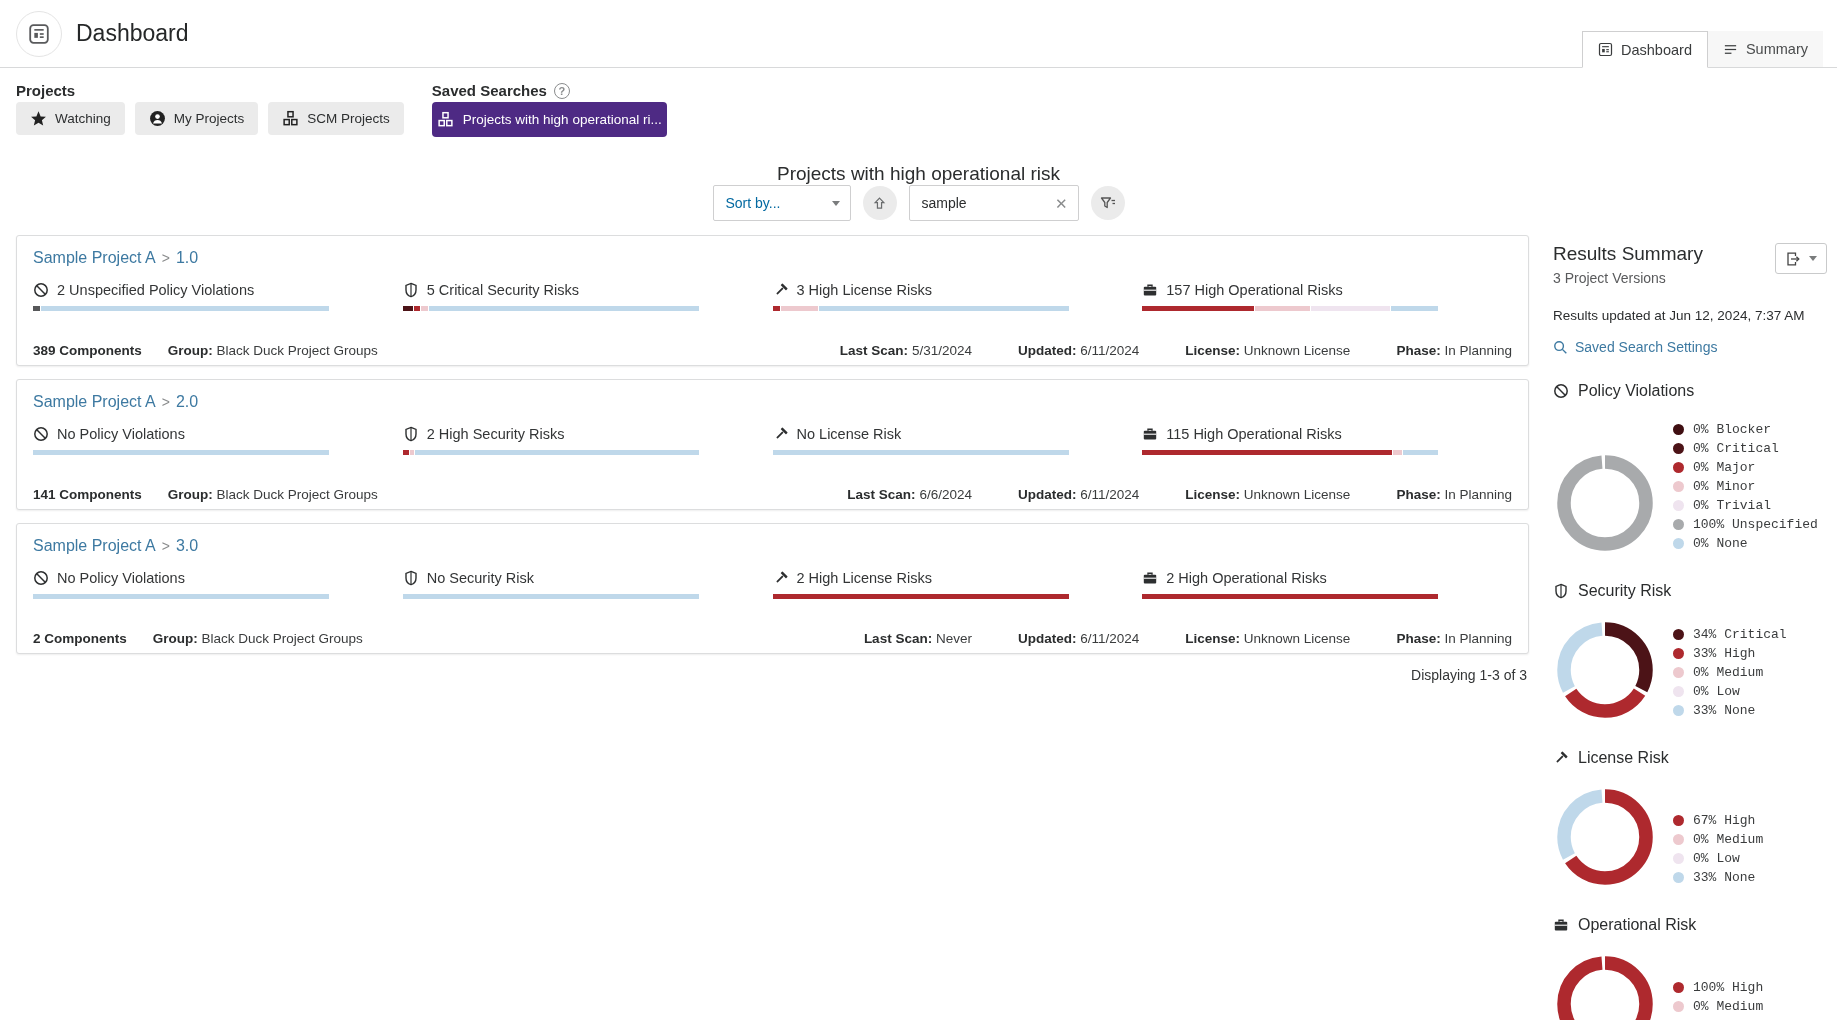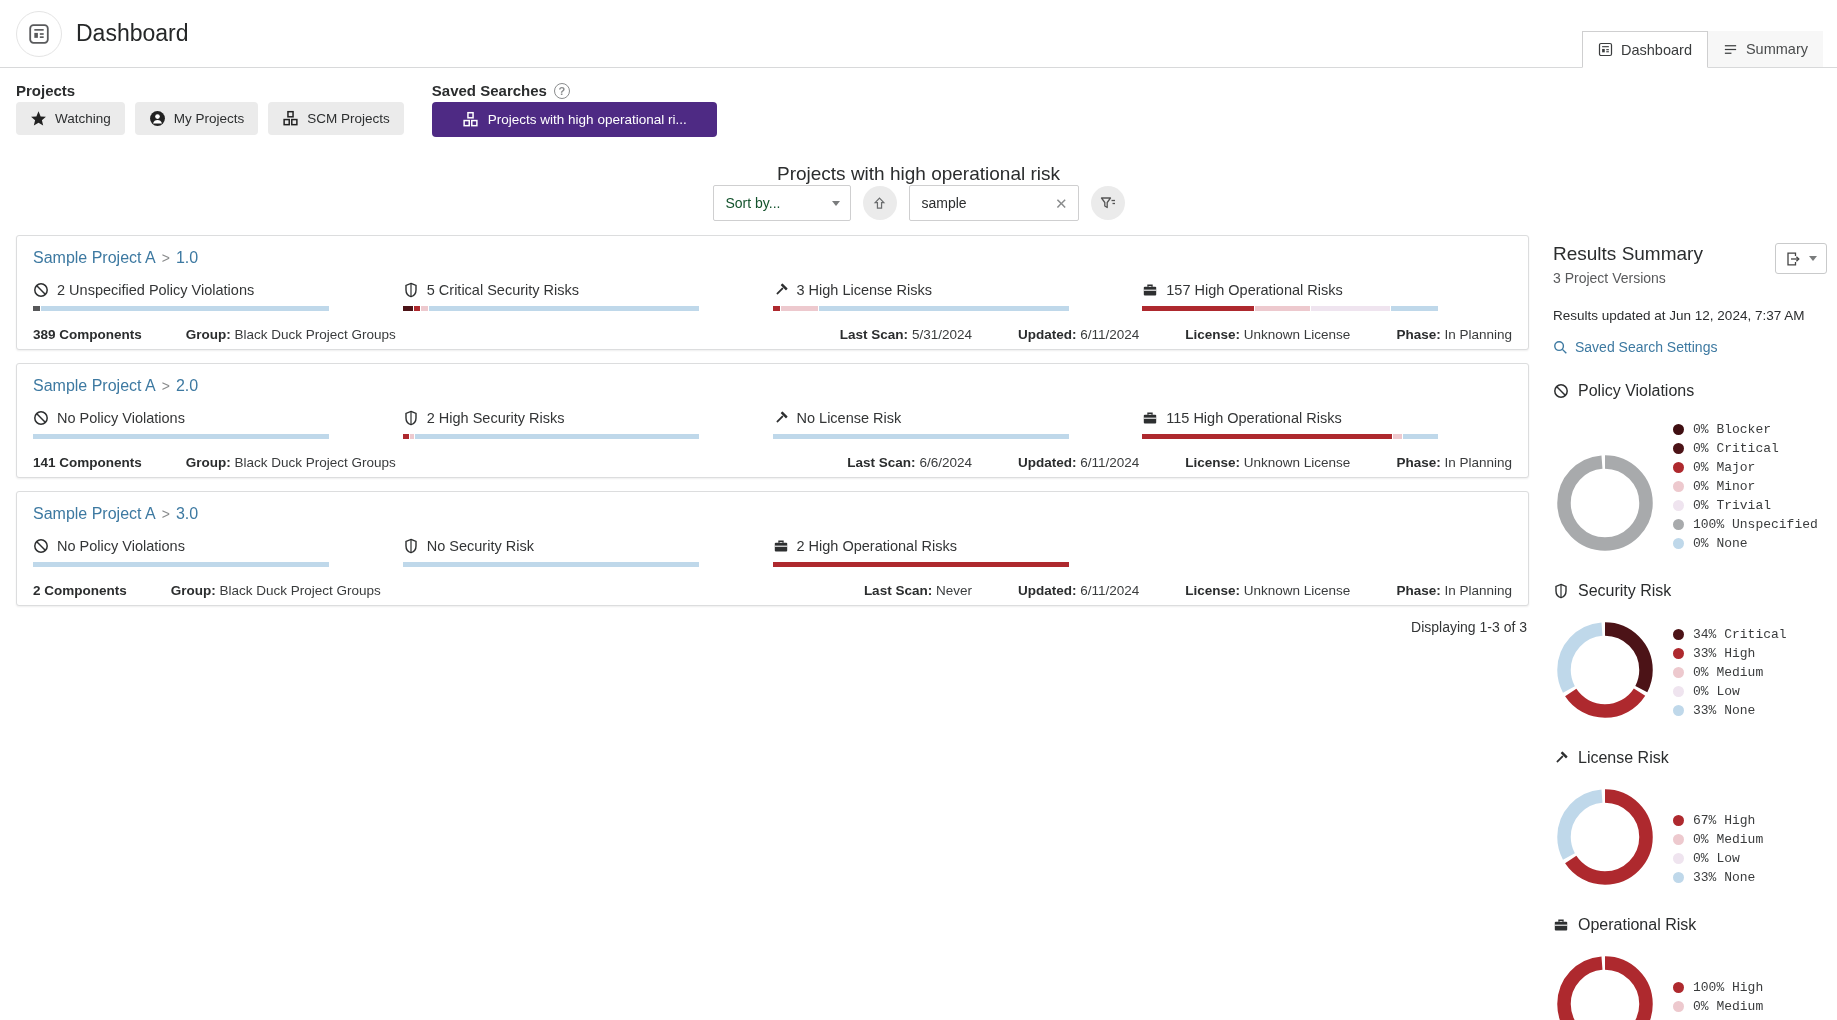--- a/index.html
+++ b/index.html
@@ -12,48 +12,48 @@
   .tabs { position:absolute; right:14px; bottom:-1px; display:flex; align-items:flex-end; }
   .tab { height:37px; display:flex; align-items:center; gap:8px; padding:0 15px; font-size:14.5px; color:#3a3c3d; cursor:pointer; }
   .tab.active { background:#fff; border:1px solid #cfcfd0; border-bottom:1px solid #fff; }
   .tab.inactive { background:#f7f7f7; border-bottom:1px solid #d8d9da; color:#4a4c4d; }
 
   
   .toolbar { display:flex; padding:14px 16px 0 16px; gap:28px; }
   .toolbar .grp-label { font-size:15px; font-weight:bold; color:#2b2d2e; display:flex; align-items:center; gap:7px; }
   .btn-row { display:flex; gap:10px; margin-top:3px; }
   .gbtn { display:flex; align-items:center; gap:8px; background:#ebebeb; border:none; border-radius:4px; height:33px; padding:0 14px; font-size:13.5px; color:#2d2f30; font-family:inherit; cursor:pointer; }
-  .pbtn { display:flex; align-items:center; gap:9px; border:none; border-radius:4px; height:35px; padding:0 30px; font-size:13.5px; color:#fff; font-family:inherit; cursor:pointer; }
+  .pbtn { display:flex; align-items:center; gap:9px; border:none; border-radius:4px; height:35px; padding:0 5px; font-size:13.5px; color:#fff; font-family:inherit; cursor:pointer; }
   .help-circ { width:16px; height:16px; border:1.4px solid #8a8c8d; border-radius:50%; font-size:11px; color:#8a8c8d; display:inline-flex; align-items:center; justify-content:center; font-weight:bold; }
 
   
   .listing-head { display:flex; align-items:center; justify-content:space-between; padding:26px 16px 14px 16px;flex-direction:column; }
   .listing-title { font-size:19px; font-weight:400; color:#2b2d2e; }
   .controls { display:flex; align-items:center; gap:12px; }
-  .sort-select { width:138px; height:36px; border:1px solid #cfcfd0; border-radius:2px; display:flex; align-items:center; justify-content:space-between; padding:0 10px 0 12px; font-size:14px; color:#14532d; background:#fff; cursor:pointer; }
+  .sort-select { width:138px; height:36px; border:1px solid #cfcfd0; border-radius:2px; display:flex; align-items:center; justify-content:space-between; padding:0 10px 0 12px; font-size:14px; color:#0369a1; background:#fff; cursor:pointer; }
   .caret { width:0; height:0; border-left:4.5px solid transparent; border-right:4.5px solid transparent; border-top:5.5px solid #7a7c7d; }
   .circ-btn { width:34px; height:34px; border-radius:50%; background:#ebebeb; border:none; display:flex; align-items:center; justify-content:center; cursor:pointer; }
   .search-box { width:170px; height:36px; border:1px solid #cfcfd0; border-radius:2px; display:flex; align-items:center; padding:0 10px 0 12px; gap:8px; background:#fff; }
   .search-box input { border:none; outline:none; flex:1; min-width:0; font-size:14px; color:#2b2d2e; font-family:inherit; }
   .xglyph { color:#8a8c8d; font-size:15px; cursor:pointer; line-height:1; }
 
   
   .main { display:flex; padding:0 16px; gap:24px; align-items:flex-start; }
   .cards-col { width:1513px; flex:none; }
 
   .card { border:1px solid #dcddde; border-radius:3px; background:#fff; box-shadow:0 1px 2px rgba(0,0,0,.07); padding:13px 16px 7px 16px; margin-bottom:13px; }
   .card-title { font-size:16px; margin-bottom:15px; }
   .card-title a { color:#3d79a1; text-decoration:none; cursor:pointer; }
   .card-title .sep { color:#8a8c8d; margin:0 6px; font-size:14px; }
   .risk-grid { display:grid; grid-template-columns:repeat(4,1fr); }
   .risk-label { display:flex; align-items:center; gap:8px; font-size:14.5px; color:#333536; }
   .risk-bar { display:flex; height:5px; width:296px; margin-top:8px; gap:1px; }
   .risk-bar .seg { height:100%; }
   .meta-row { display:flex; justify-content:space-between; align-items:baseline; margin-top:16px; font-size:13.5px; color:#2b2d2e; }
-  .meta-left { display:flex; gap:44px; }
+  .meta-left { display:flex; gap:26px;margin-top:16px; }
   .meta-right { display:flex; gap:46px; }
   .meta-row b { font-weight:bold; }
   .meta-row .v { font-weight:400; color:#3a3c3d; }
 
   .displaying { text-align:right; font-size:14px; color:#333536; margin-top:6px; padding-right:2px; }
 
   
   .sidebar { width:274px; flex:none; padding-top:8px; }
   .sb-head { display:flex; justify-content:space-between; align-items:flex-start; }
   .sb-title { font-size:19px; color:#2b2d2e; }
@@ -396,20 +396,36 @@
               <span>No Security Risk</span>
             </div>
       <div class="risk-bar">
               <div class="seg" style="width:100%;background:#BFD8EA"></div>
             </div>
     </div>
           <div>
       <div class="risk-label">
               <span style="display:inline-flex;align-items:center;">
                 <svg width="16" height="16" viewBox="0 0 16 16">
+                  <g transform="rotate(45 8 8)" fill="#2d2f30">
+                    <rect x="4.2" y="2.2" width="7.6" height="2.6" rx="0.6"></rect>
+                    <rect x="7.1" y="5.2" width="1.8" height="8.6" rx="0.6"></rect>
+                  </g>
+                </svg>
+              </span>
+              <span>2 High License Risks</span>
+            </div>
+      <div class="risk-bar">
+              <div class="seg" style="width:100%;background:#AE292E"></div>
+            </div>
+    </div>
+          <div>
+      <div class="risk-label">
+              <span style="display:inline-flex;align-items:center;">
+                <svg width="16" height="16" viewBox="0 0 16 16">
                   <path d="M6 4.8 V3.2 H10 V4.8" fill="none" stroke="#2d2f30" stroke-width="1.4"></path>
                   <rect x="1.8" y="4.8" width="12.4" height="8.6" rx="1" fill="#2d2f30"></rect>
                   <line x1="1.8" y1="8.2" x2="14.2" y2="8.2" stroke="#fff" stroke-width="1.1"></line>
                 </svg>
               </span>
               <span>2 High Operational Risks</span>
             </div>
       <div class="risk-bar">
               <div class="seg" style="width:100%;background:#AE292E"></div>
             </div>

